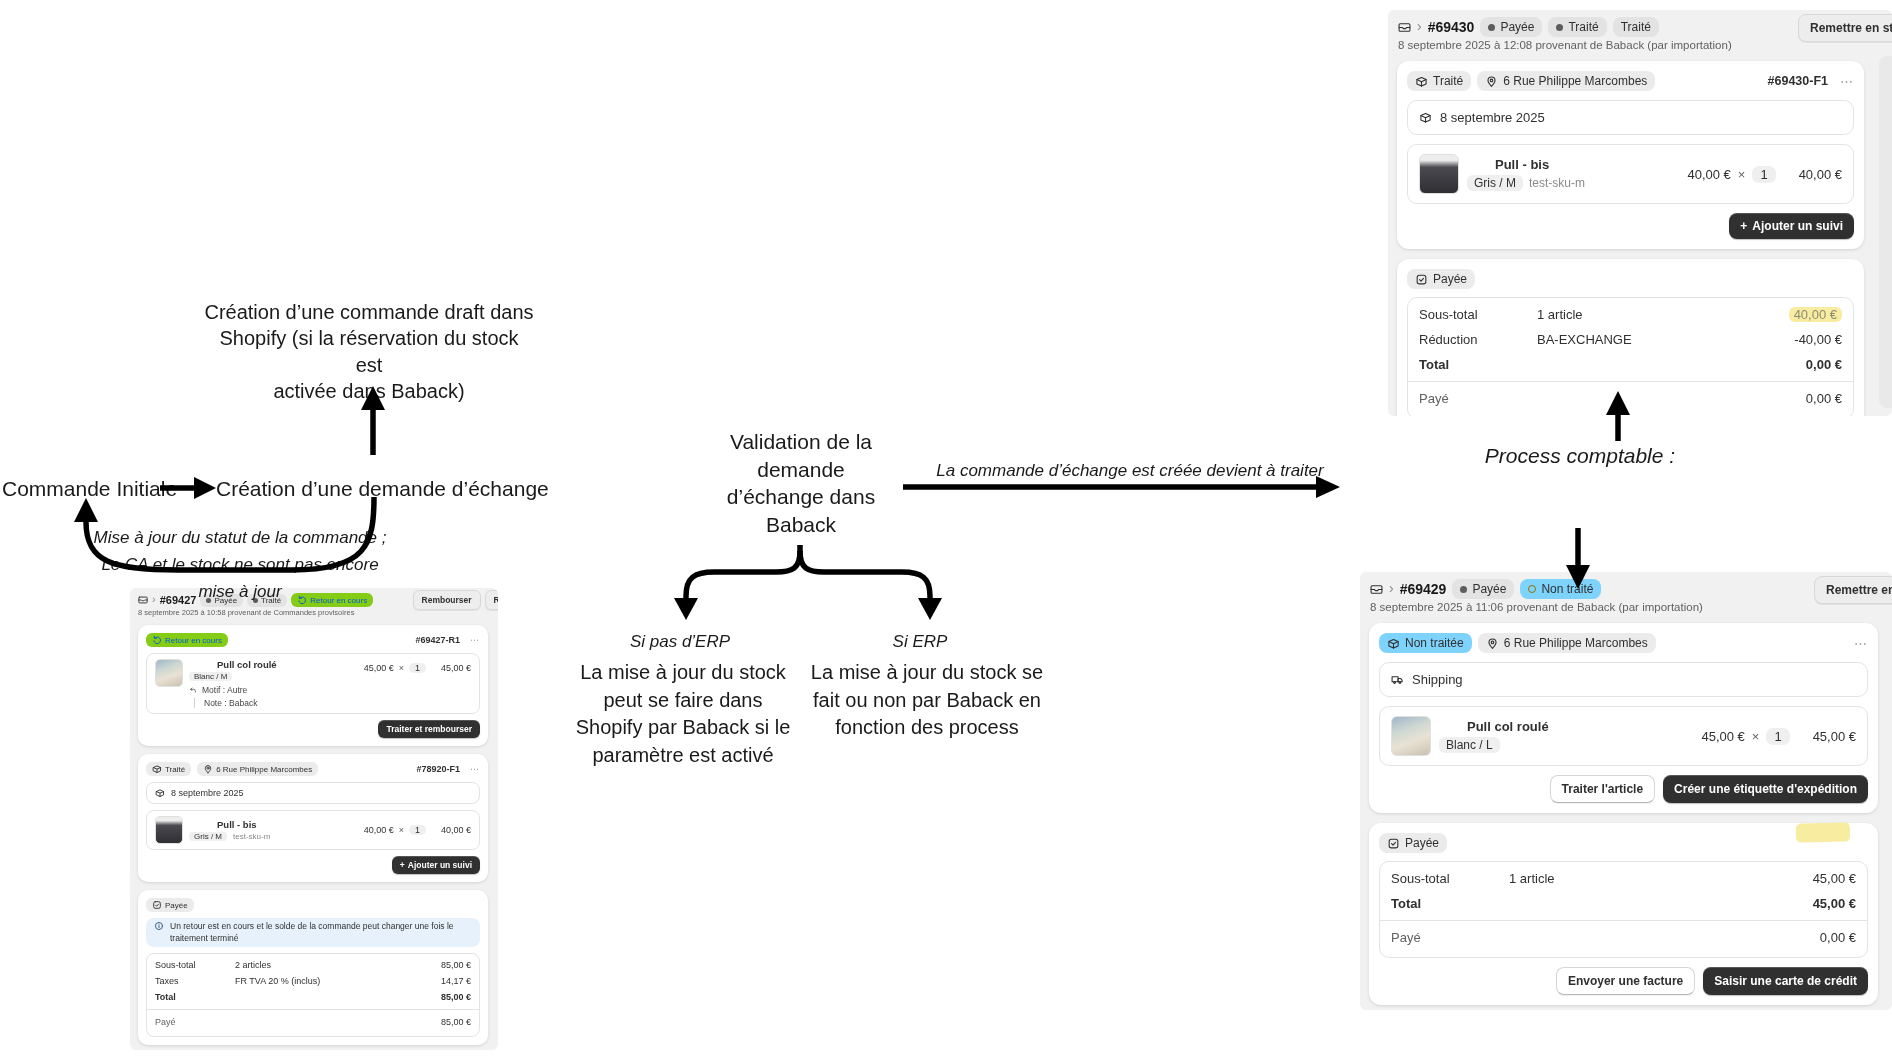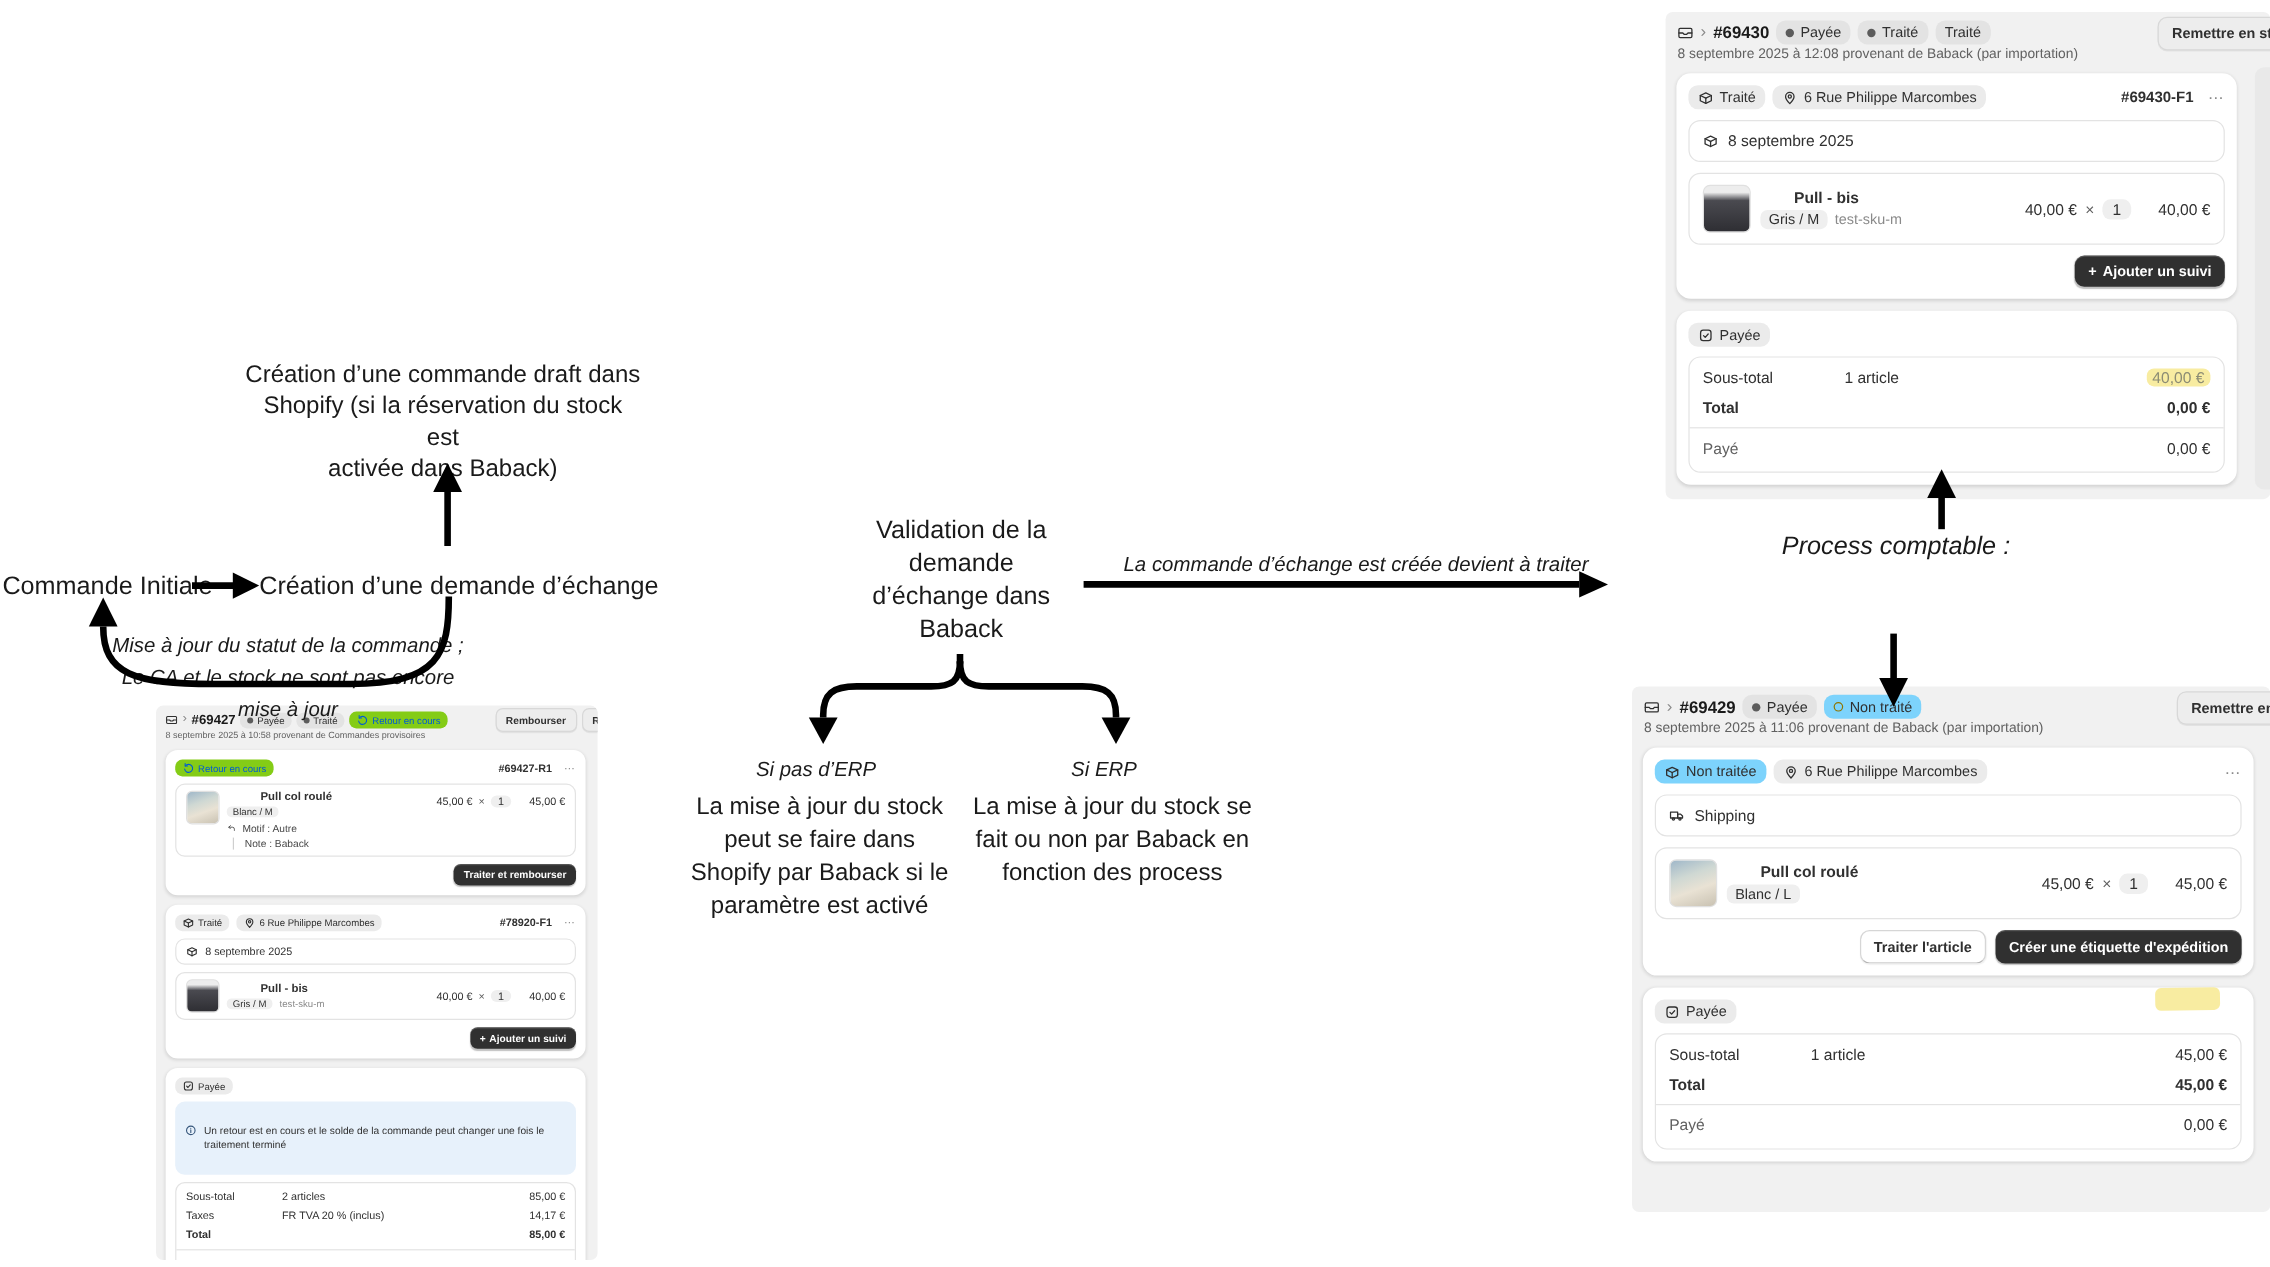--- a/index.html
+++ b/index.html
@@ -65,21 +65,21 @@
   .trow{display:flex;align-items:center;padding:5px 11px;font-size:13px;}
   .trow .lab{width:118px;flex:none;}
   .trow .det{color:#303030;}
   .trow .val{margin-left:auto;}
   .bold{font-weight:700;}
   .gray{color:#616161;}
   .payrow{border-top:1px solid #e3e3e3;margin-top:4px;padding-top:9px;padding-bottom:8px;}
   .hl{background:#f8eca1;border-radius:6px;padding:0 5px;color:#8c8c74;}
   .strip{position:absolute;right:0;top:46px;width:13px;height:352px;background:#e9e9e9;border-radius:8px 0 0 8px;}
   .blob{position:absolute;width:54px;height:19px;background:#f8eca1;border-radius:5px;right:28px;top:0px;transform:rotate(-1deg);}
-  .banner{background:#e7f1fb;border-radius:8px;padding:18px 8px;display:flex;gap:6px;margin-top:6px;
+  .banner{background:#e7f1fb;border-radius:8px;padding:2px 8px;display:flex;gap:6px;margin-top:6px;
           font-size:8.5px;color:#303030;line-height:1.45;align-items:flex-start;}
   .banner .ic{width:10px;height:10px;color:#35557a;margin-top:1px;}
   .motif{display:flex;align-items:center;gap:5px;font-size:8.5px;color:#474747;margin-top:2px;}
   .note{font-size:8.5px;color:#474747;border-left:1px solid #cfcfcf;margin-left:5px;padding-left:9px;margin-top:1px;}
   
   .frag-sm .frag-head{margin:4px 8px 0;height:16px;gap:4px;width:392px;}
   .frag-sm .num{font-size:11px;}
   .frag-sm .chev{font-size:11px;}
   .frag-sm .subtitle{font-size:7.5px;margin:0 8px 0;}
   .frag-sm .badge{font-size:8px;padding:2px 6px;gap:3px;border-radius:6px;}
@@ -271,20 +271,25 @@
             </svg>
             <span>Payée</span>
           </span>
       </div>
       <div class="ibox totals">
         <div class="trow">
           <span class="lab">Sous-total</span>
           <span class="det">1 article</span>
           <span class="val"><span class="hl">40,00 €</span></span>
         </div>
+        <div class="trow">
+          <span class="lab">Réduction</span>
+          <span class="det">BA-EXCHANGE</span>
+          <span class="val">-40,00 €</span>
+        </div>
         <div class="trow bold">
           <span class="lab">Total</span>
           <span class="val">0,00 €</span>
         </div>
         <div class="trow payrow">
           <span class="lab gray">Payé</span>
           <span class="val">0,00 €</span>
         </div>
       </div>
     </div>
@@ -371,20 +376,24 @@
           <span class="val">45,00 €</span>
         </div>
         <div class="trow bold">
           <span class="lab">Total</span>
           <span class="val">45,00 €</span>
         </div>
         <div class="trow payrow">
           <span class="lab gray">Payé</span>
           <span class="val">0,00 €</span>
         </div>
+      </div>
+      <div class="btn-row">
+        <button class="btn light">Envoyer une facture</button>
+        <button class="btn dark">Saisir une carte de crédit</button>
       </div>
     </div>
   </section>
 
   <section class="frag frag-sm" style="left:130px;top:588px;width:368px;height:462px;">
     <div class="frag-head">
       <svg class="ic">
           <use href="#i-order"></use>
         </svg>
       <span class="chev">›</span>

